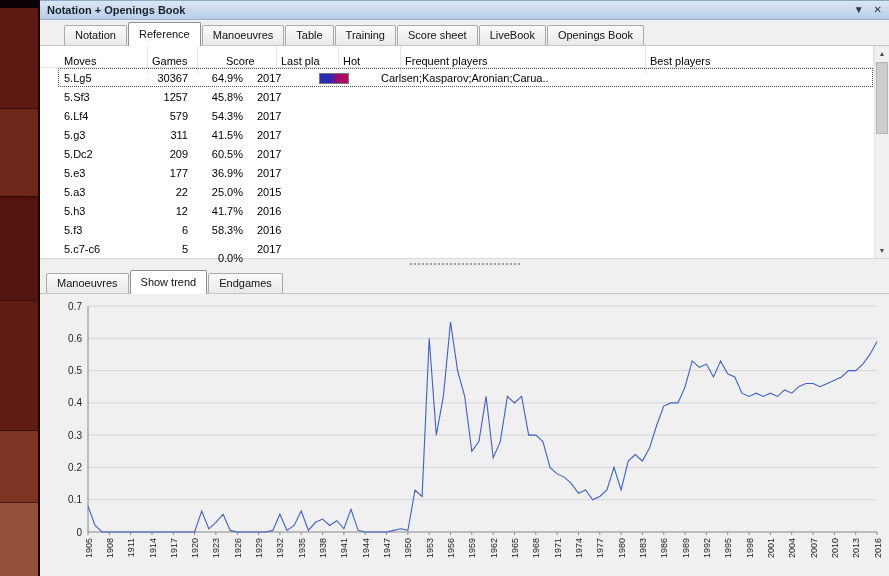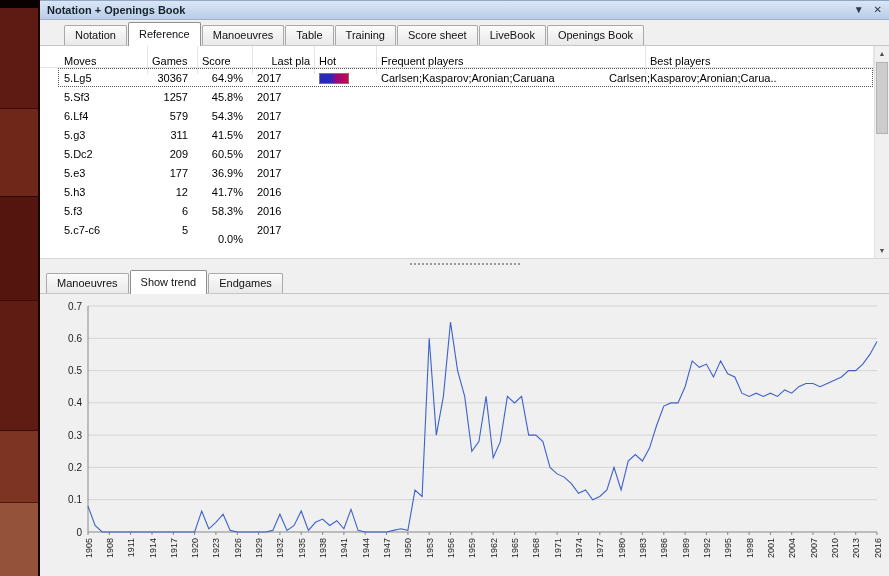--- a/index.html
+++ b/index.html
@@ -130,34 +130,33 @@
         <div class="tab">Training</div>
         <div class="tab">Score sheet</div>
         <div class="tab">LiveBook</div>
         <div class="tab">Openings Book</div>
       </div>
 
     <div class="table-pane">
       <div class="thead" id="thead">
           <div class="th" style="width: 88px;">Moves</div>
           <div class="th" style="width: 50px;">Games</div>
-          <div class="th" style="width: 55px;">Score</div>
-          <div class="th" style="width: 62px; text-align: right;">Last pla</div>
+          <div class="th" style="width: 55px; margin-left: 24px;">Score</div>
+          <div class="th" style="width: 62px;">Last pla</div>
           <div class="th" style="width: 62px;">Hot</div>
           <div class="th grow">Frequent players</div>
           <div class="th" style="width: 228px;">Best players</div>
         </div>
       <div id="tbody">
           <div class="tr selected">
             <div class="td" style="width: 88px;">5.Lg5</div>
             <div class="td num" style="width: 50px;">30367</div>
             <div class="td num" style="width: 55px;">64.9%</div>
             <div class="td" style="width: 62px;">2017</div>
             <div class="td" style="width: 62px;"><span class="hotbar" style="background: linear-gradient(90deg, rgb(42, 42, 180) 0%, rgb(42, 42, 180) 40%, rgb(141, 13, 126) 55%, rgb(197, 10, 78) 100%);"></span></div>
-            <div class="td" style="width: 228px;">Carlsen;Kasparov;Aronian;Caruana</div>
             <div class="td grow">Carlsen;Kasparov;Aronian;Carua..</div>
           </div>
           <div class="tr">
             <div class="td" style="width: 88px;">5.Sf3</div>
             <div class="td num" style="width: 50px;">1257</div>
             <div class="td num" style="width: 55px;">45.8%</div>
             <div class="td" style="width: 62px;">2017</div>
             <div class="td" style="width: 62px;"></div>
             <div class="td" style="width: 228px;"></div>
             <div class="td grow"></div>
@@ -187,20 +186,29 @@
             <div class="td" style="width: 62px;">2017</div>
             <div class="td" style="width: 62px;"></div>
             <div class="td" style="width: 228px;"></div>
             <div class="td grow"></div>
           </div>
           <div class="tr">
             <div class="td" style="width: 88px;">5.e3</div>
             <div class="td num" style="width: 50px;">177</div>
             <div class="td num" style="width: 55px;">36.9%</div>
             <div class="td" style="width: 62px;">2017</div>
+            <div class="td" style="width: 62px;"></div>
+            <div class="td" style="width: 228px;"></div>
+            <div class="td grow"></div>
+          </div>
+          <div class="tr">
+            <div class="td" style="width: 88px;">5.a3</div>
+            <div class="td num" style="width: 50px;">22</div>
+            <div class="td num" style="width: 55px;">25.0%</div>
+            <div class="td" style="width: 62px;">2015</div>
             <div class="td" style="width: 62px;"></div>
             <div class="td" style="width: 228px;"></div>
             <div class="td grow"></div>
           </div>
           <div class="tr">
             <div class="td" style="width: 88px;">5.h3</div>
             <div class="td num" style="width: 50px;">12</div>
             <div class="td num" style="width: 55px;">41.7%</div>
             <div class="td" style="width: 62px;">2016</div>
             <div class="td" style="width: 62px;"></div>

